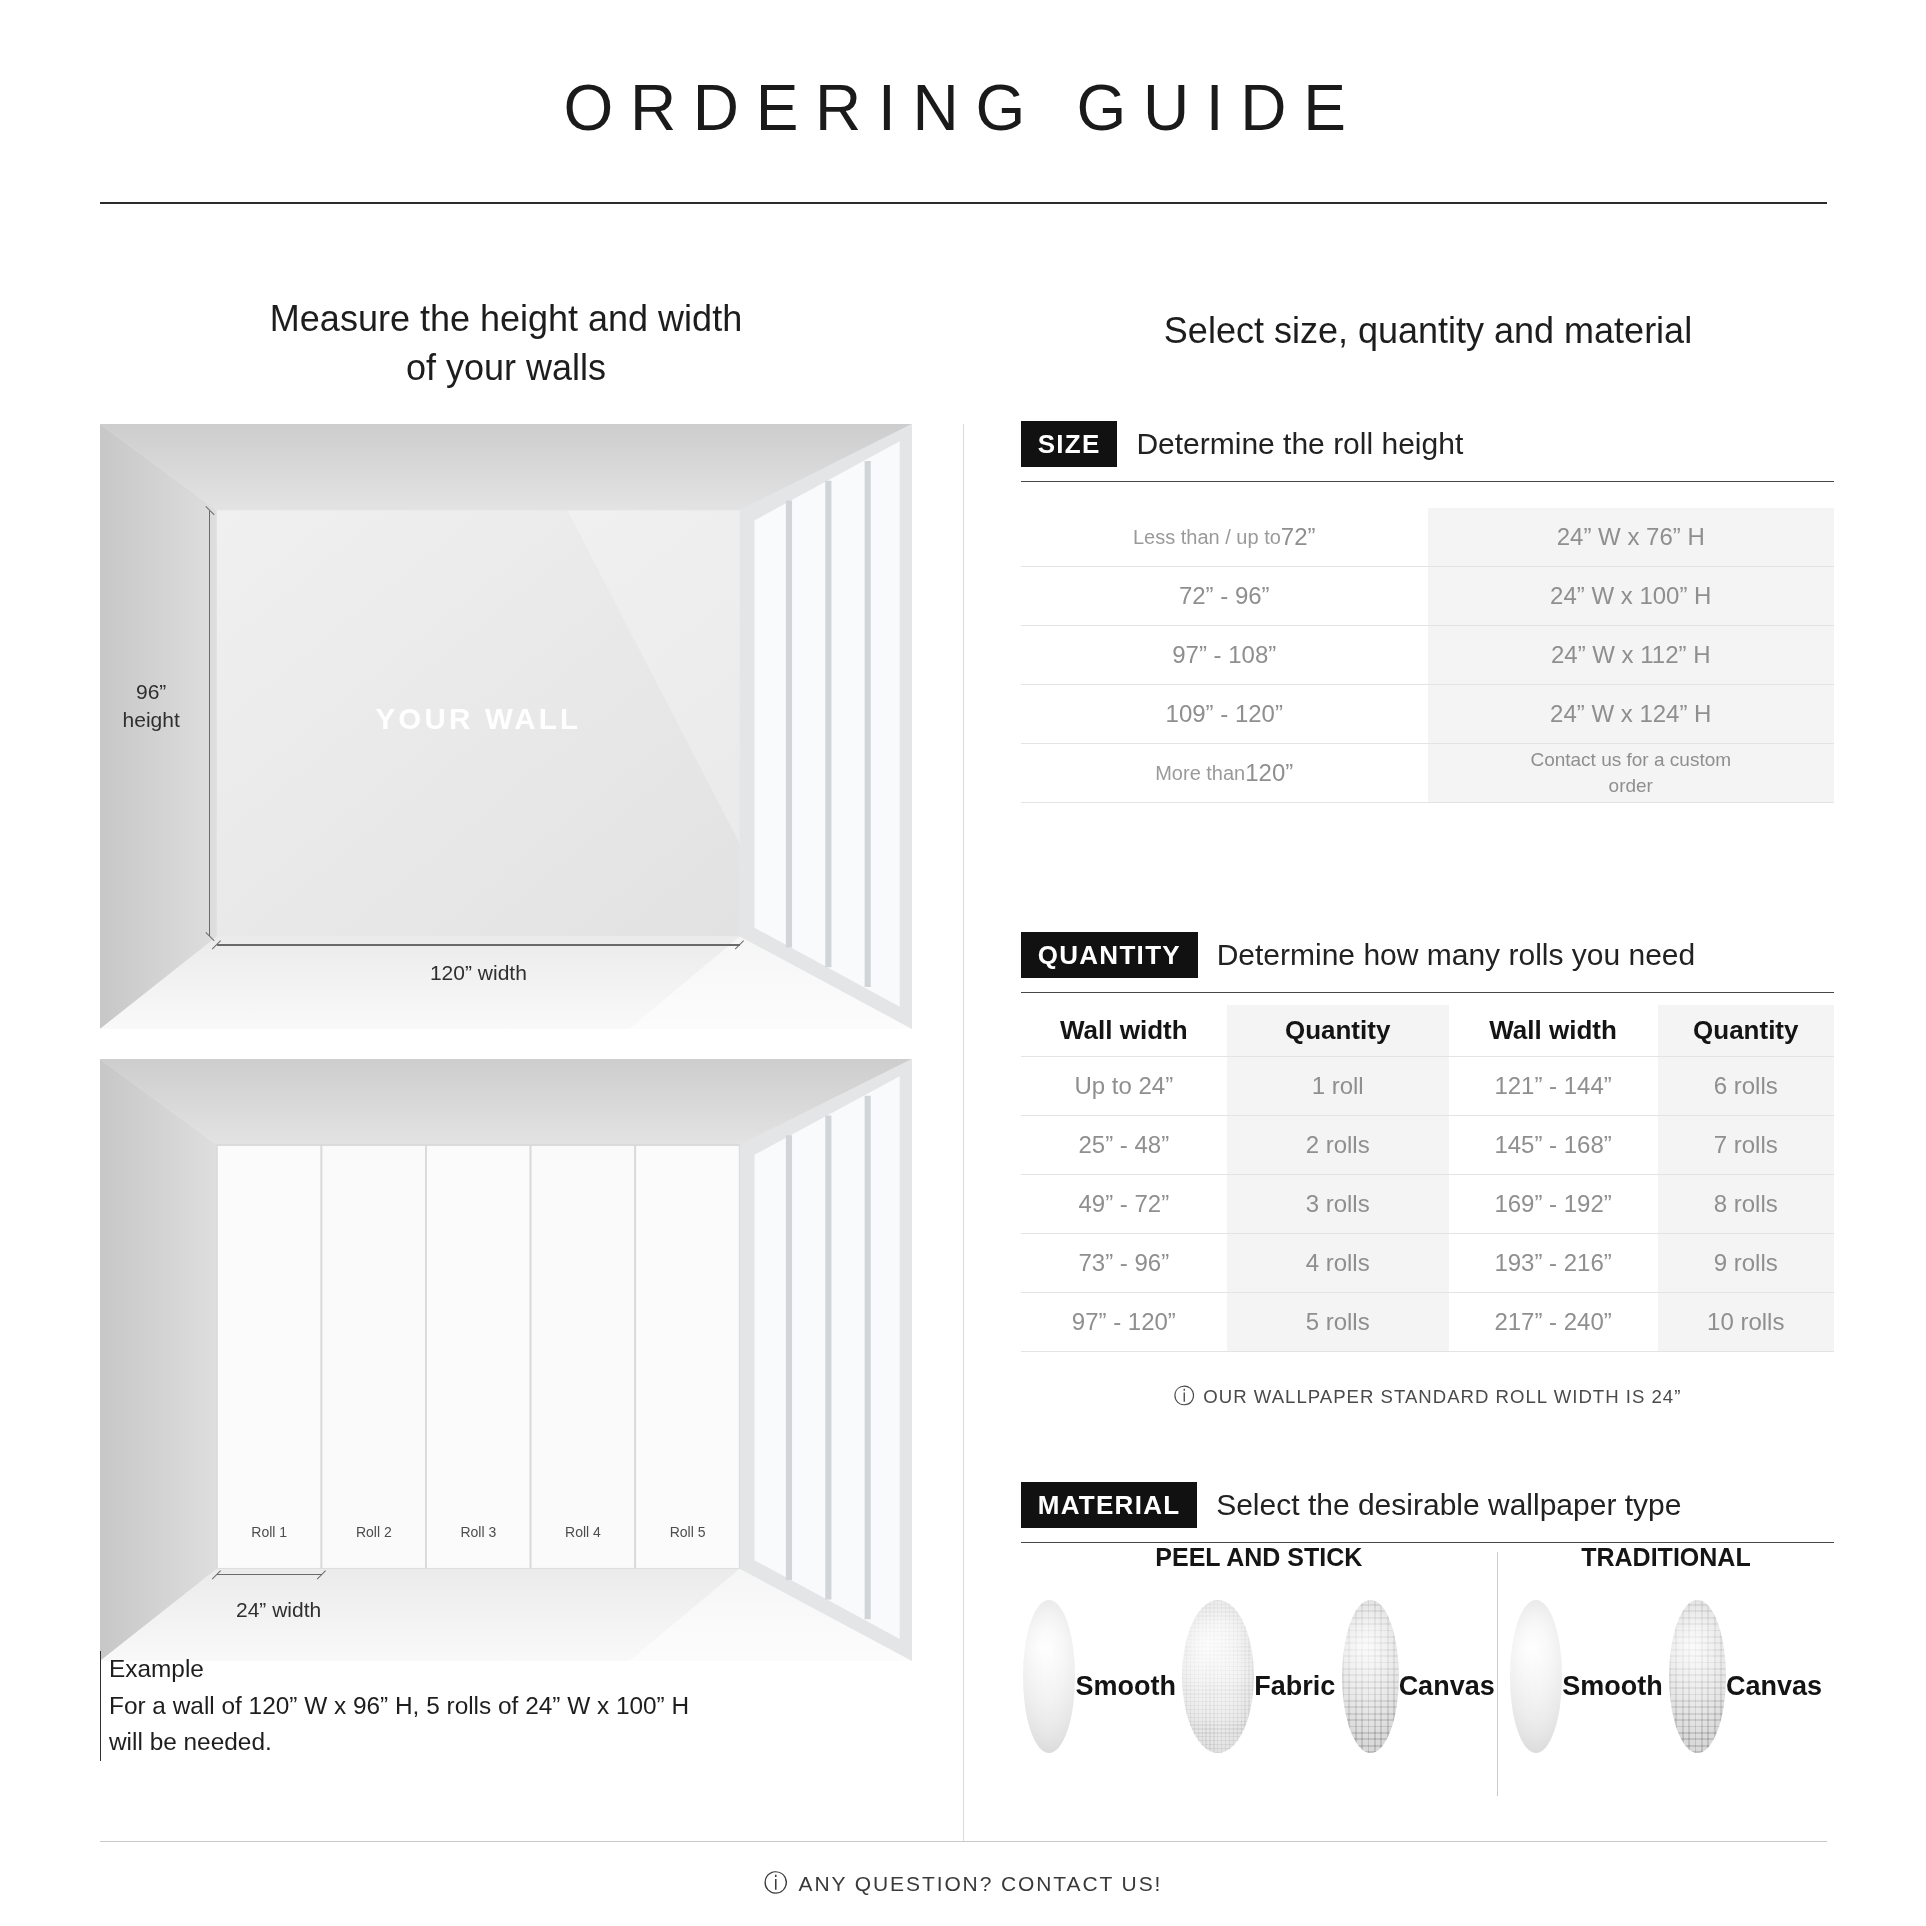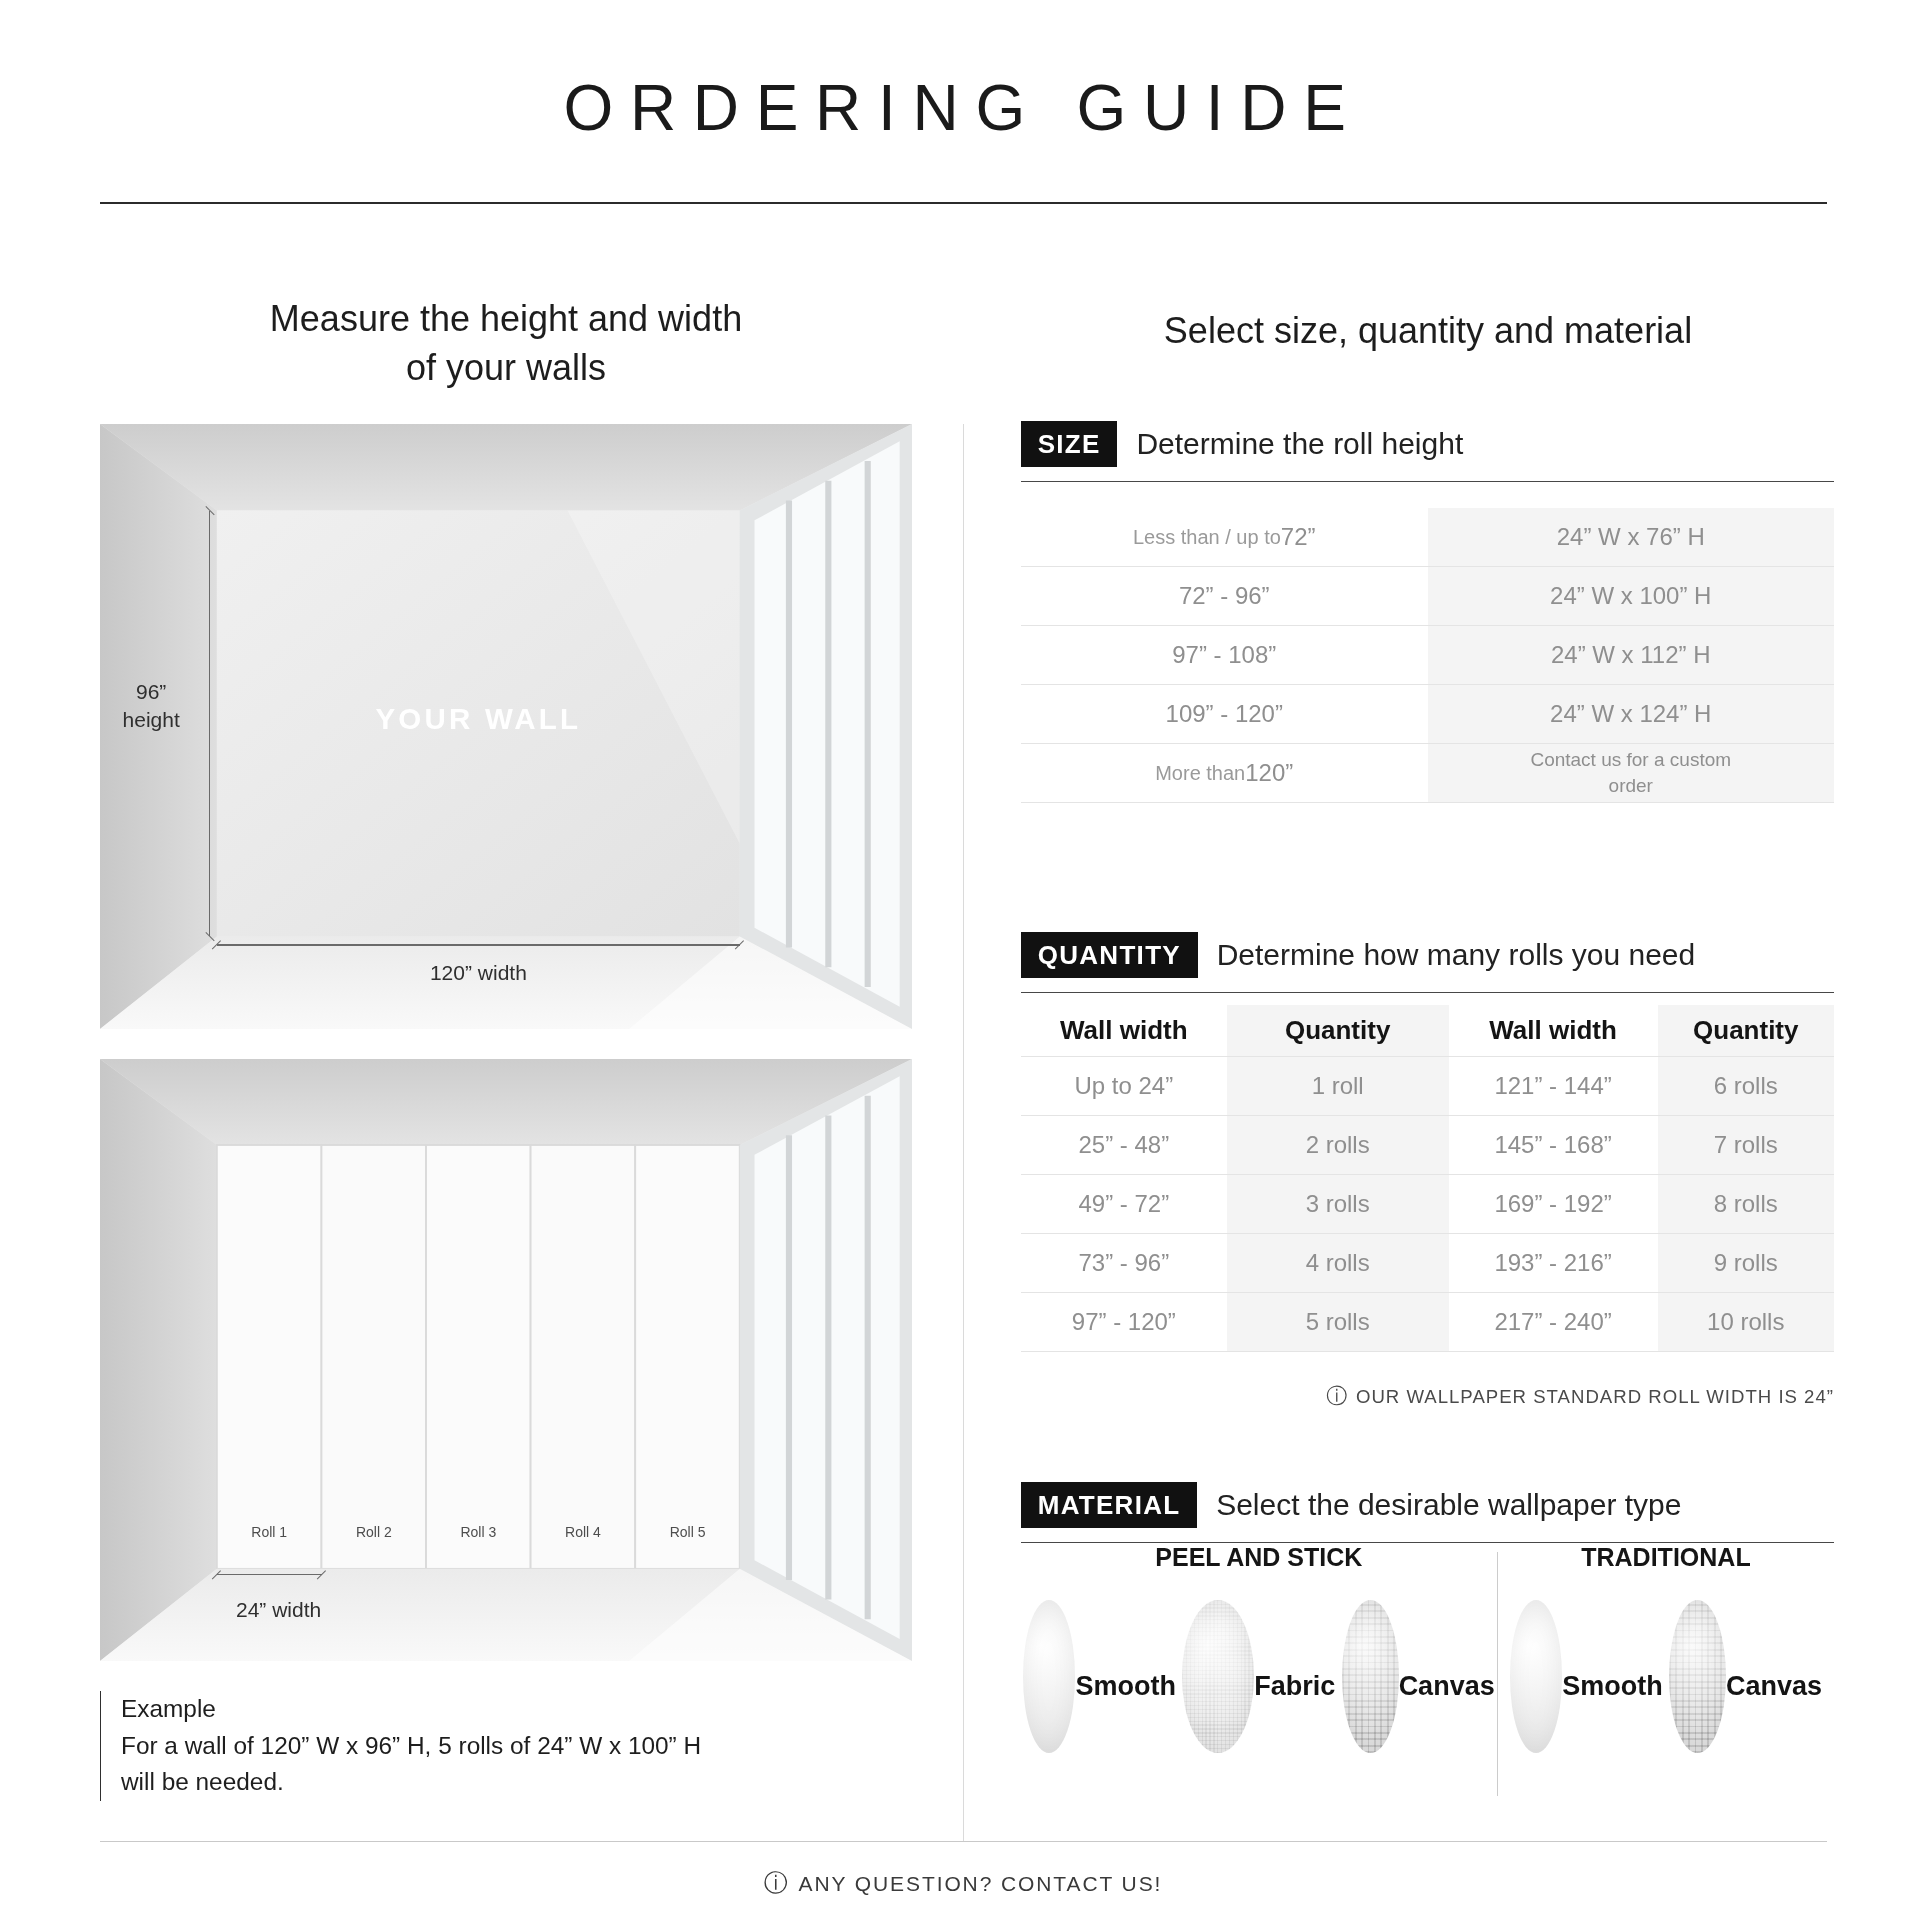--- a/index.html
+++ b/index.html
@@ -48,22 +48,22 @@
   .width-label { position:absolute; text-align:center; font-size:21px; color:#2f2f2f; }
   .width-label.full { left:14.4%; width:64.4%; top:88.8%; }
   .width-label.single { left:9%; width:26%; top:89.6%; }
   .rolls-row {
     position:absolute; left:14.4%; width:64.4%; top:77.2%; display:flex;
   }
   .rolls-row span { flex:1; text-align:center; font-size:14px; color:#4d4d4d; }
 
   
   .example {
-    position:absolute; left:100px; top:1691px; width:812px;
-    border-left:1.9px solid #2f2f2f; padding-left:20px;
+    position:absolute; left:100px; top:1651px; width:812px;
+    border-left:1.9px solid #2f2f2f; padding-left:8px;
     font-size:24.4px; line-height:1.5; color:#1e1e1e;
   }
 
   
   .sec-header {
     position:absolute; left:1021px; width:813px; display:flex; align-items:center; gap:19px;
     border-bottom:1.9px solid #474747; padding-bottom:14px;
   }
   .badge {
     display:inline-block; background:#111111; color:#ffffff; font-weight:700;
@@ -83,21 +83,21 @@
     display:flex; align-items:center; justify-content:center; min-height:58px;
     font-size:24px; color:#8f8f8f; text-align:center;
   }
   .thead .cell { font-size:26px; font-weight:700; color:#141414; min-height:51px; }
   .stripe { background:#f4f4f4; }
   .c-half { flex:0 0 50%; }
   .q1 { flex:0 0 25.3%; } .q2 { flex:0 0 27.3%; } .q3 { flex:0 0 25.7%; } .q4 { flex:0 0 21.7%; }
   .pre { font-size:20px; color:#9a9a9a; }
   .contact-cell { font-size:19px; line-height:1.35; max-width:212px; }
   .roll-note {
-    position:absolute; left:1021px; top:1382px; width:813px; text-align:right;
+    position:absolute; left:1021px; top:1382px; width:813px; text-align:center;
     font-size:18.6px; letter-spacing:1px; color:#4a4a4a;
   }
   .roll-note .info { font-size:21px; margin-right:7.7px; }
 
   
   .material-groups { position:absolute; left:1021px; top:1543px; width:813px; display:flex; }
   .mat-group { display:flex; flex-direction:column; align-items:center; }
   .mat-group.g1 { flex:0 0 58.5%; }
   .mat-group.g2 { flex:1; }
   .mat-title { font-size:25px; font-weight:700; color:#151515; margin-bottom:28px; }

